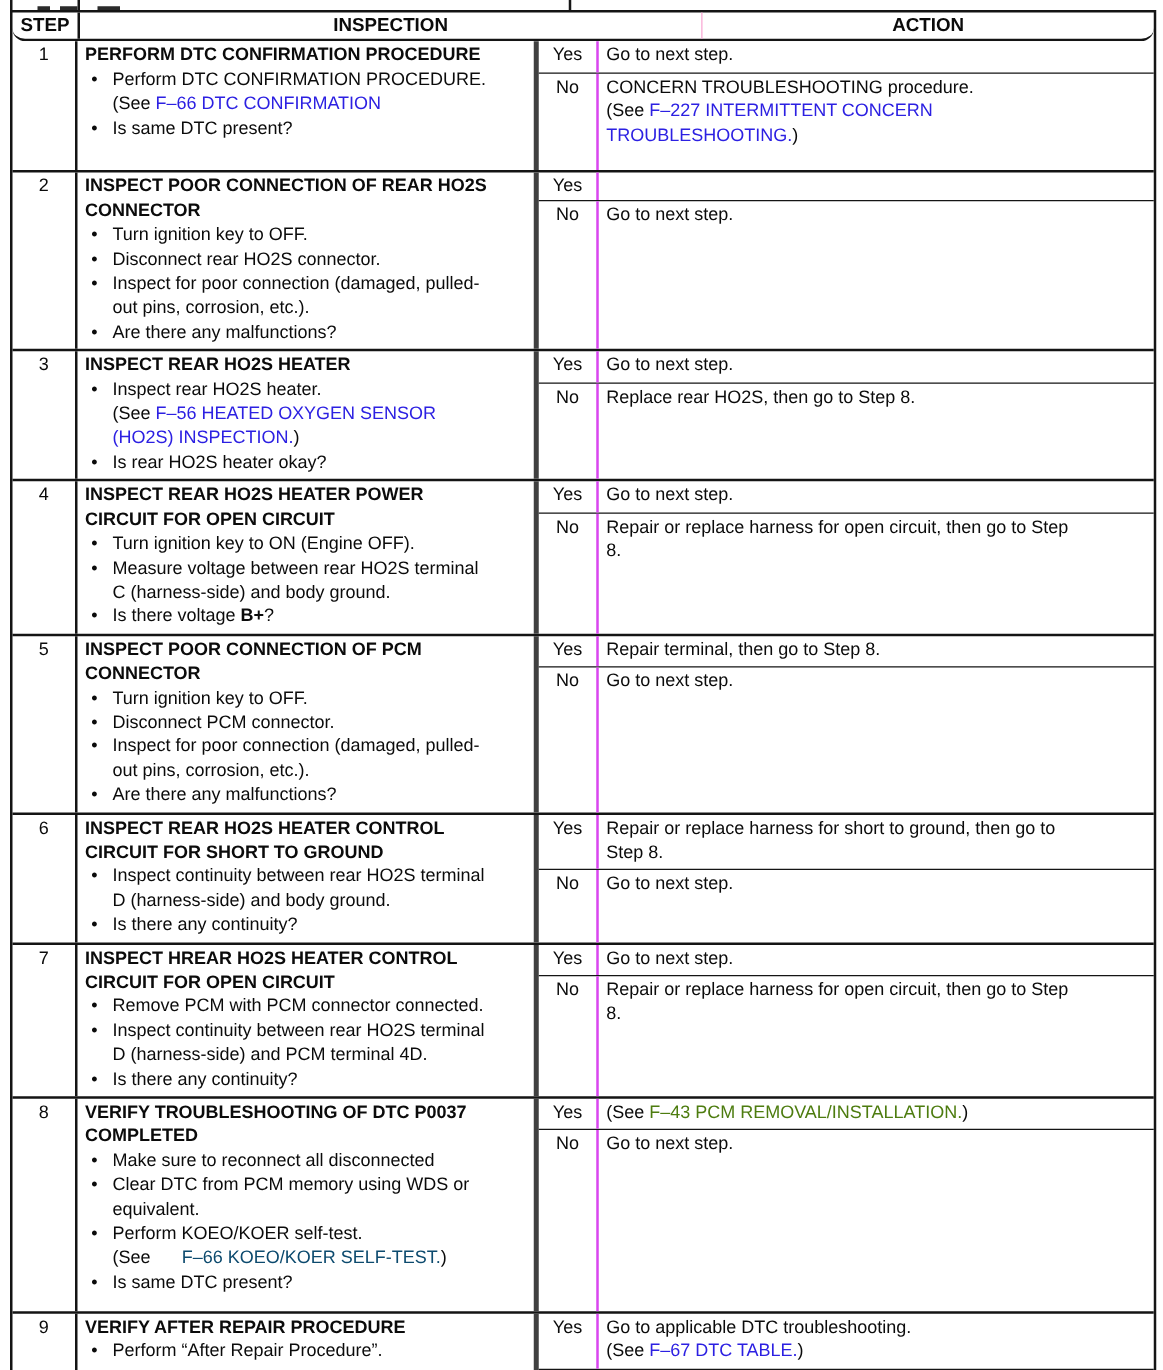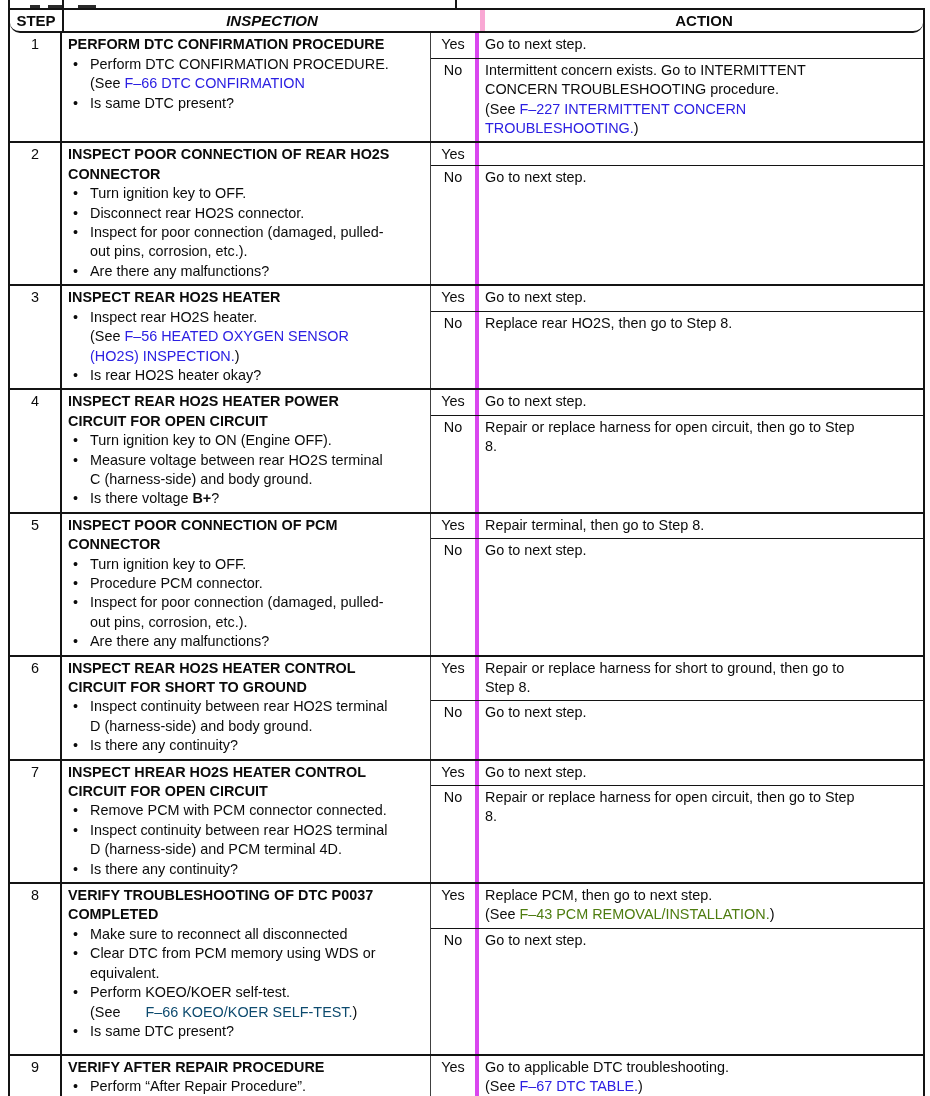--- a/index.html
+++ b/index.html
@@ -16,42 +16,42 @@
   .top-strip{height:8px;}
   .stub{position:absolute;top:0;bottom:0;width:2px;background:#161616;}
   .mark{position:absolute;bottom:0;height:3px;background:#2a2a2a;}
 
   
   .tbl{margin-left:8px;width:917px;border:2px solid #141414;box-sizing:border-box;background:#fff;}
 
   .hrow{display:flex;border-bottom:2px solid #141414;font-weight:bold;font-size:15px;border-radius:10px;}
   .hrow>div{text-align:center;padding:1px 0 1px 0;box-sizing:border-box;}
   .h-step{width:54px;border-right:2px solid #141414;}
-  .h-insp{width:421px;border-right:5px solid #f9a8d4;font-style:italic;}
+  .h-insp{width:498px;border-right:1px solid #f9a8d4;}
   .h-act{flex:1;}
 
   .row{display:flex;box-sizing:border-box;}
   .row + .row{border-top:2px solid #141414;}
   #tbody .row:nth-child(1){min-height:103px;}
   #tbody .row:nth-child(2){min-height:132px;}
   #tbody .row:nth-child(3){min-height:95px;}
   #tbody .row:nth-child(4){min-height:119px;}
   #tbody .row:nth-child(5){min-height:133px;}
   #tbody .row:nth-child(6){min-height:95px;}
   #tbody .row:nth-child(7){min-height:118px;}
   #tbody .row:nth-child(8){min-height:172px;}
   #tbody .row:nth-child(9){min-height:77px;}
 
   .c-step{width:52px;border-right:2px solid #141414;text-align:center;padding-top:2px;box-sizing:border-box;flex:none;}
-  .c-insp{width:369px;border-right:1px solid #404040;padding:2px 4px 3px 6px;box-sizing:border-box;flex:none;}
+  .c-insp{width:369px;border-right:4px solid #404040;padding:2px 4px 3px 6px;box-sizing:border-box;flex:none;}
   .c-right{flex:1;display:flex;flex-direction:column;min-width:0;}
   .sub{display:flex;}
   .sub-yes{border-bottom:1px solid #141414;}
   .sub-no{flex:1;}
-  .c-yn{width:48px;border-right:4px solid #d946ef;text-align:center;padding-top:2px;box-sizing:border-box;flex:none;}
+  .c-yn{width:48px;border-right:2px solid #d946ef;text-align:center;padding-top:2px;box-sizing:border-box;flex:none;}
   .c-act{flex:1;padding:2px 4px 3px 6px;min-width:0;}
 
   .title{font-weight:bold;}
   .bullets{margin-top:0;}
   .bullet{display:flex;}
   .bullet .bmark{width:17px;padding-left:5px;flex:none;}
   .bullet .btxt{flex:1;min-width:0;}
   .ln{white-space:normal;}
   a.lnk{text-decoration:none;cursor:pointer;}
   b{font-weight:bold;}
@@ -102,21 +102,20 @@
           <div class="c-right">
             <div class="sub sub-yes">
               <div class="c-yn">Yes</div>
               <div class="c-act">
                 <div class="ln"><span>Go to next step.</span></div>
               </div>
             </div>
             <div class="sub sub-no">
               <div class="c-yn">No</div>
               <div class="c-act">
-                <div class="ln"><span>Intermittent concern exists. Go to INTERMITTENT</span></div>
                 <div class="ln"><span>CONCERN TROUBLESHOOTING procedure.</span></div>
                 <div class="ln"><span>(See </span><a class="lnk" href="#" style="color: rgb(44, 32, 226);">F–227 INTERMITTENT CONCERN</a></div>
                 <div class="ln"><a class="lnk" href="#" style="color: rgb(44, 32, 226);">TROUBLESHOOTING.</a><span>)</span></div>
               </div>
             </div>
           </div>
         </div>
         <div class="row">
           <div class="c-step">2</div>
           <div class="c-insp">
@@ -257,21 +256,21 @@
             <div class="bullets">
               <div class="bullet">
                 <div class="bmark">•</div>
                 <div class="btxt">
                   <div class="ln"><span>Turn ignition key to OFF.</span></div>
                 </div>
               </div>
               <div class="bullet">
                 <div class="bmark">•</div>
                 <div class="btxt">
-                  <div class="ln"><span>Procedure PCM connector.</span></div>
+                  <div class="ln"><span>Disconnect PCM connector.</span></div>
                 </div>
               </div>
               <div class="bullet">
                 <div class="bmark">•</div>
                 <div class="btxt">
                   <div class="ln"><span>Inspect for poor connection (damaged, pulled-</span></div>
                   <div class="ln"><span>out pins, corrosion, etc.).</span></div>
                 </div>
               </div>
               <div class="bullet">
@@ -414,21 +413,20 @@
                 <div class="btxt">
                   <div class="ln"><span>Is same DTC present?</span></div>
                 </div>
               </div>
             </div>
           </div>
           <div class="c-right">
             <div class="sub sub-yes">
               <div class="c-yn">Yes</div>
               <div class="c-act">
-                <div class="ln"><span>Replace PCM, then go to next step.</span></div>
                 <div class="ln"><span>(See </span><a class="lnk" href="#" style="color: #4d7c0f;">F–43 PCM REMOVAL/INSTALLATION.</a><span>)</span></div>
               </div>
             </div>
             <div class="sub sub-no">
               <div class="c-yn">No</div>
               <div class="c-act">
                 <div class="ln"><span>Go to next step.</span></div>
               </div>
             </div>
           </div>

